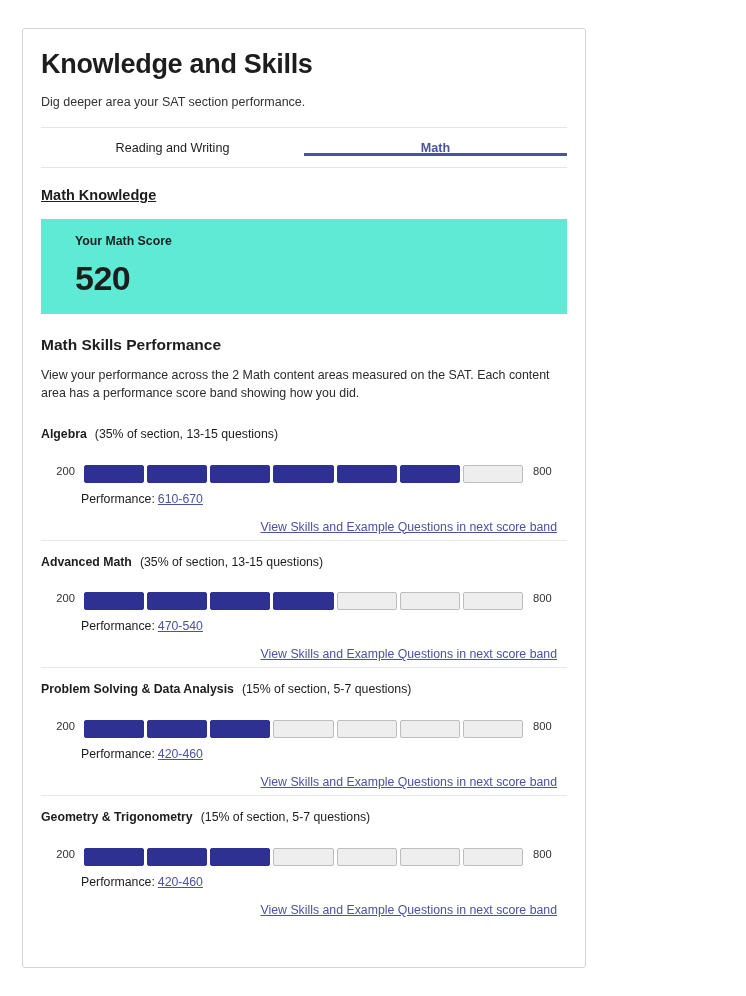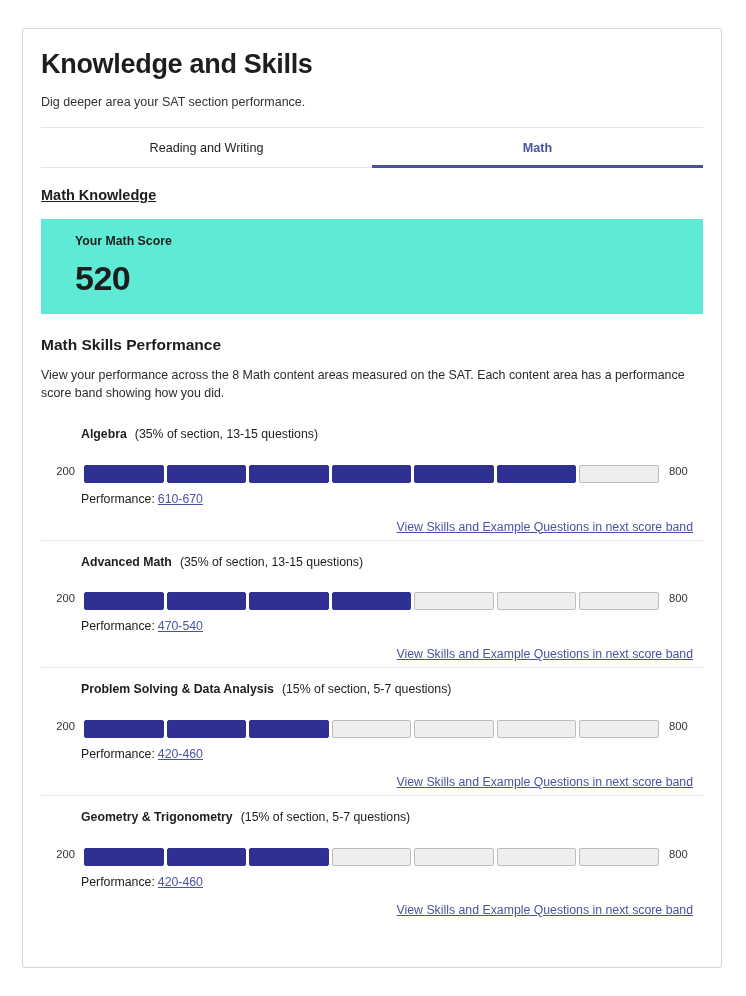--- a/index.html
+++ b/index.html
@@ -19,21 +19,21 @@
     position: relative;
     width: 746px;
     height: 996px;
     background: #ffffff;
   }
 
   .card {
     position: absolute;
     left: 22px;
     top: 28px;
-    width: 700px;
+    width: 564px;
     height: 940px;
     background: #ffffff;
     border: 1px solid #d4d4d4;
     border-radius: 3px;
     box-sizing: border-box;
     overflow: hidden;
   }
 
   .card-inner {
     padding: 16px 18px 0 18px;
@@ -55,20 +55,21 @@
     line-height: 1.3;
   }
 
   
   .tabs {
     display: flex;
     margin-top: 17px;
     border-top: 1px solid #e4e4e4;
     border-bottom: 1px solid #e4e4e4;
     height: 39px;
+    align-items: center;
   }
   .tab {
     flex: 1 1 50%;
     display: flex;
     align-items: center;
     justify-content: center;
     font-size: 12.6px;
     color: #1d1d1d;
     position: relative;
     cursor: pointer;
@@ -136,21 +137,20 @@
 
   .skill {
     padding-top: 14px;
     padding-bottom: 6px;
   }
   .skill + .skill {
     border-top: 1px solid #e8e8e8;
   }
 
   .skill-head {
-    margin-left: 40px;
     font-size: 12.3px;
     color: #1d1d1d;
     line-height: 1.2;
     white-space: nowrap;
   }
   .skill-name { font-weight: bold; }
   .skill-meta { margin-left: 8px; font-weight: normal; }
 
   .band-row {
     display: flex;
@@ -233,21 +233,21 @@
       </div>
 
       <h2 class="section-h2">Math Knowledge</h2>
 
       <div class="score-box">
         <div class="score-label">Your Math Score</div>
         <div class="score-value">520</div>
       </div>
 
       <h2 class="skills-h2">Math Skills Performance</h2>
-      <p class="skills-desc">View your performance across the 8 Math content areas measured on the SAT. Each content area has a performance score band showing how you did.</p>
+      <p class="skills-desc">View your performance across the 2 Math content areas measured on the SAT. Each content area has a performance score band showing how you did.</p>
 
       <div class="skill-list">
           <div class="skill">
             <div class="skill-head"><span class="skill-name">Algebra</span><span class="skill-meta">(35% of section, 13-15 questions)</span></div>
             <div class="band-row">
               <div class="band-end left">200</div>
               <div class="band">
                 <div class="seg filled"></div>
                 <div class="seg filled"></div>
                 <div class="seg filled"></div>

